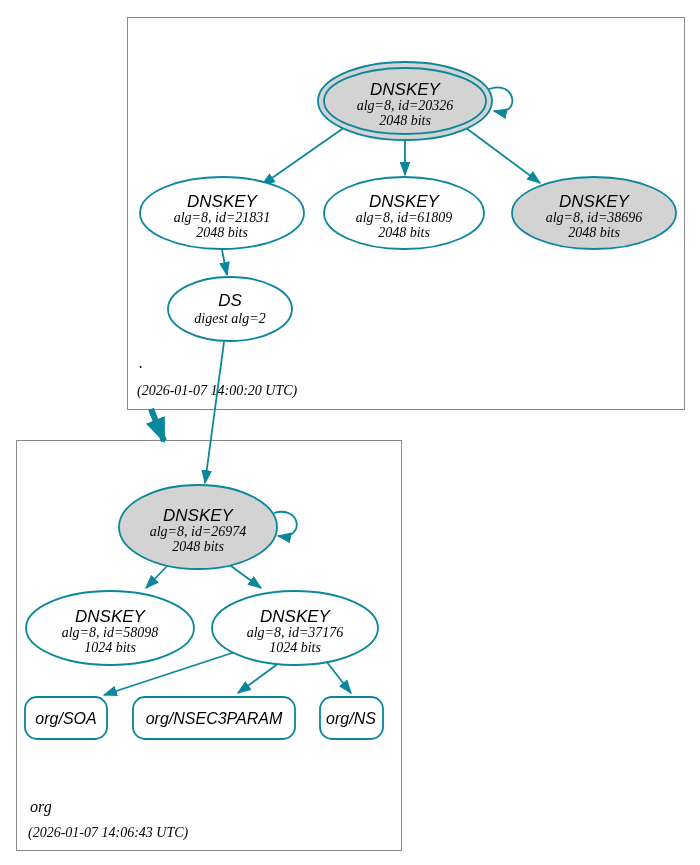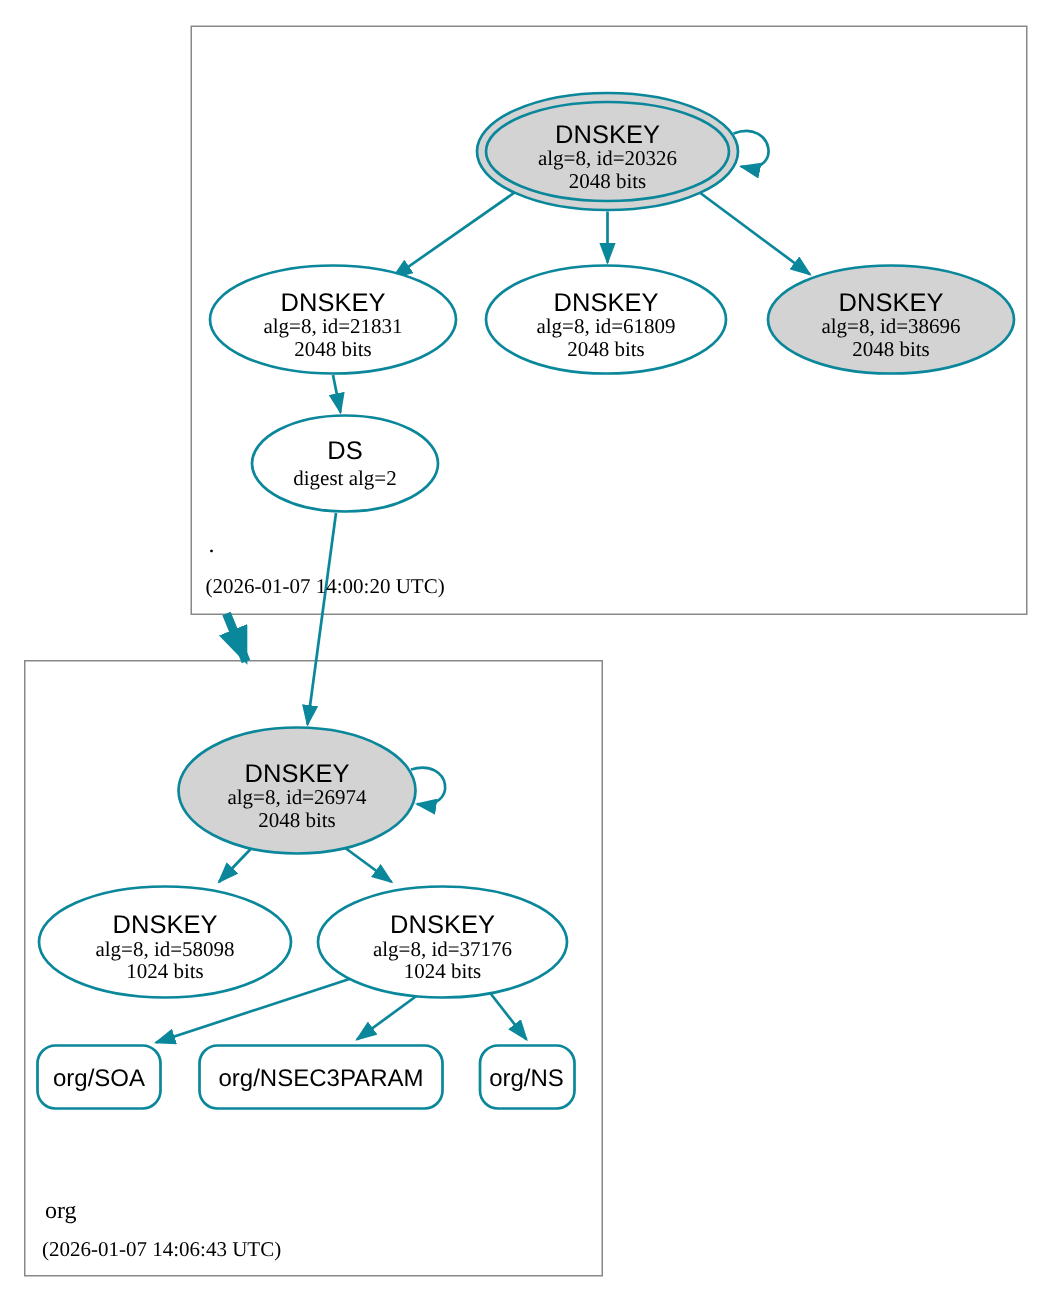--- a/index.html
+++ b/index.html
@@ -6,20 +6,21 @@
     margin: 0;
     padding: 0;
     background: #ffffff;
     font-family: "Liberation Serif", serif;
   }
   .stage {
     position: relative;
     width: 700px;
     height: 865px;
     background: #ffffff;
+    font-style: italic;
   }
   svg { display: block; }
 
   .zone-box {
     fill: none;
     stroke: var(--box_border, #888);
     stroke-width: 1;
   }
   .edge {
     stroke: var(--edge, #0a879a);

